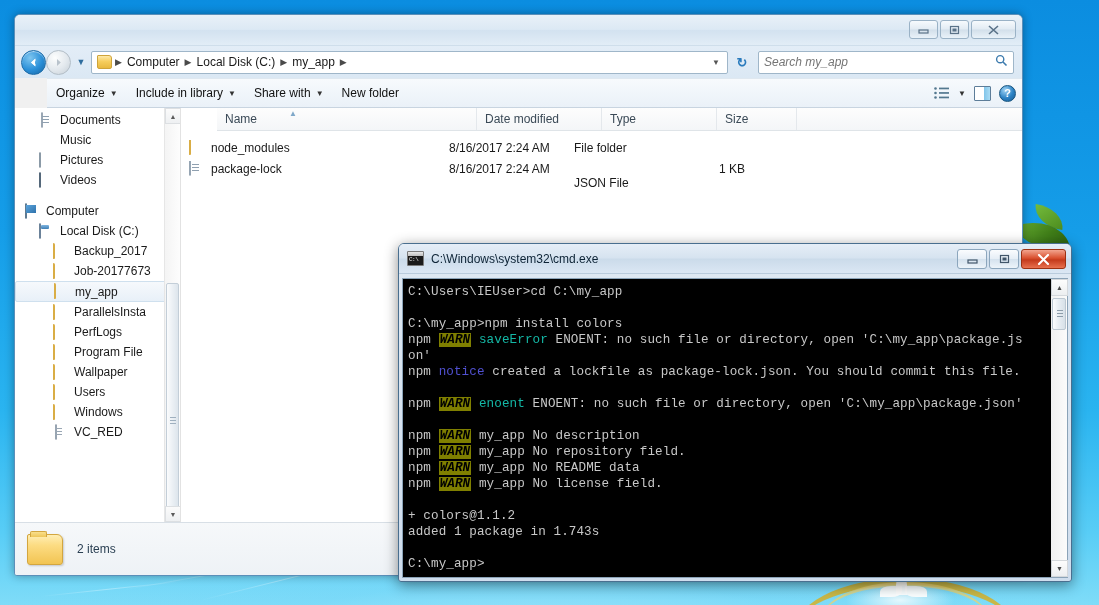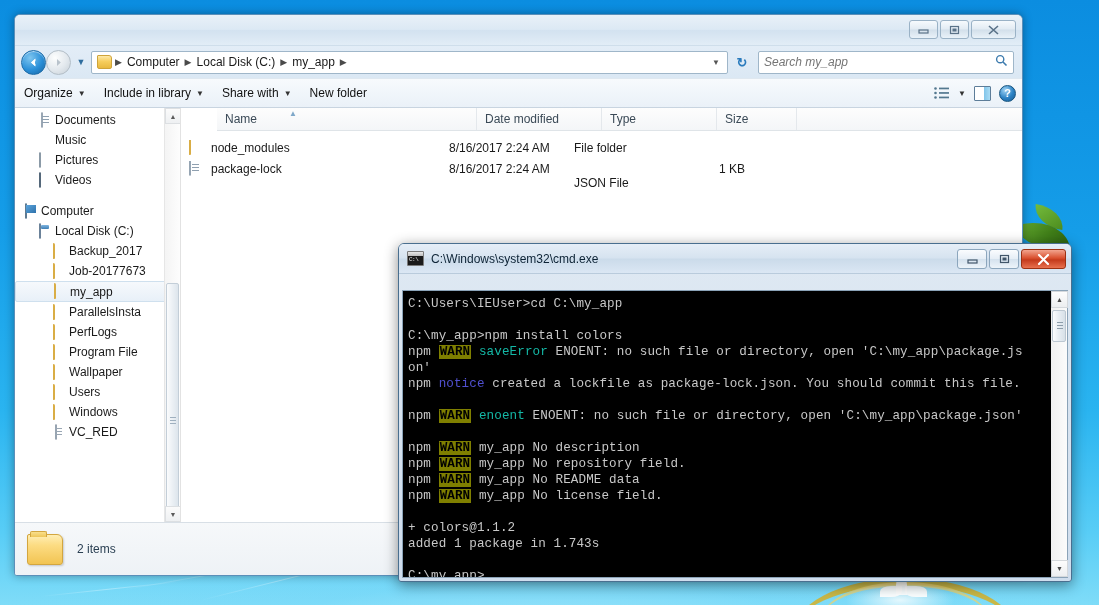--- a/index.html
+++ b/index.html
@@ -173,20 +173,21 @@
 
   
   #cmdbar {
     height: 30px;
     background: linear-gradient(180deg, #f7fafd 0%, #eaf1f8 100%);
     border-top: 1px solid #dfe8f0;
     border-bottom: 1px solid #c8d4e0;
     display: flex; 
     padding: 0 0;
     flex: none;
+    margin-left: 32px;
   }
   .cmd-item {
     font-size: 12px; color: #111;
     padding: 4px 9px; border-radius: 3px;
     display: flex; align-items: center; gap: 5px;
     white-space: nowrap;
   }
   .cmd-caret { font-size: 8px; color: #333; }
   #cmdbar-right { margin-left: auto; display: flex; align-items: center; gap: 8px; padding-right: 6px; }
   #view-icon { width: 17px; height: 15px; position: relative; }
@@ -209,21 +210,21 @@
   #navpane {
     width: 166px; flex: none;
     background: #fff;
     border-right: 1px solid #e2e2e2;
     position: relative;
     overflow: hidden;
     padding-top: 2px;
   }
   .tree-item {
     height: 20px; display: flex; align-items: center;
-    padding-left: 10px; 
+    padding-left: 10px; gap: 5px;
     font-size: 12px; color: #1a1a1a;
     white-space: nowrap; overflow: hidden;
   }
   .tree-item.indent1 { padding-left: 24px; }
   .tree-item.indent2 { padding-left: 38px; }
   .tree-item.selected {
     background: linear-gradient(180deg, #f6f9fc 0%, #e8f0f8 100%);
     border: 1px solid #cfe0ee;
     border-radius: 2px;
     margin-right: 6px;
@@ -429,40 +430,40 @@
     display: flex; align-items: center; justify-content: center;
     color: #3d5266;
   }
   .cctl.close {
     width: 45px;
     background: linear-gradient(180deg, #f2a48e 0%, #d9502f 45%, #c43a1c 55%, #e8714f 100%);
     border-color: #9c3113;
     color: #fff;
   }
   #console-wrap {
-    flex: 1; margin: 16px 3px 3px 3px;
+    flex: 1; margin: 4px 3px 3px 3px;
     display: flex; min-height: 0;
     border: 1px solid #8ba3b8;
     background: #000;
   }
   #console {
     flex: 1; background: #000;
     padding: 5px 0 0 5px;
     font-family: "Liberation Mono", "DejaVu Sans Mono", monospace;
     font-size: 12.6px;
     line-height: 16px;
     color: #c8c8c8;
     white-space: pre;
     overflow: hidden;
     letter-spacing: 0.1px;
   }
   .t-white { color: #c8c8c8; }
   .t-warn {
     background: #7f7f00; color: #000;
-    padding: 0 1px; font-weight: bold;
+    padding: 0 1px; font-weight: bold; font-style: italic;
   }
   .t-magenta { color: #14b8a6; }
   .t-blue { color: #5050d0; }
   #console-sb {
     width: 17px; flex: none;
     background: linear-gradient(90deg,#f1f1f1,#fbfbfb);
     border-left: 1px solid #000;
     position: relative;
   }
   .csb-arrow {

